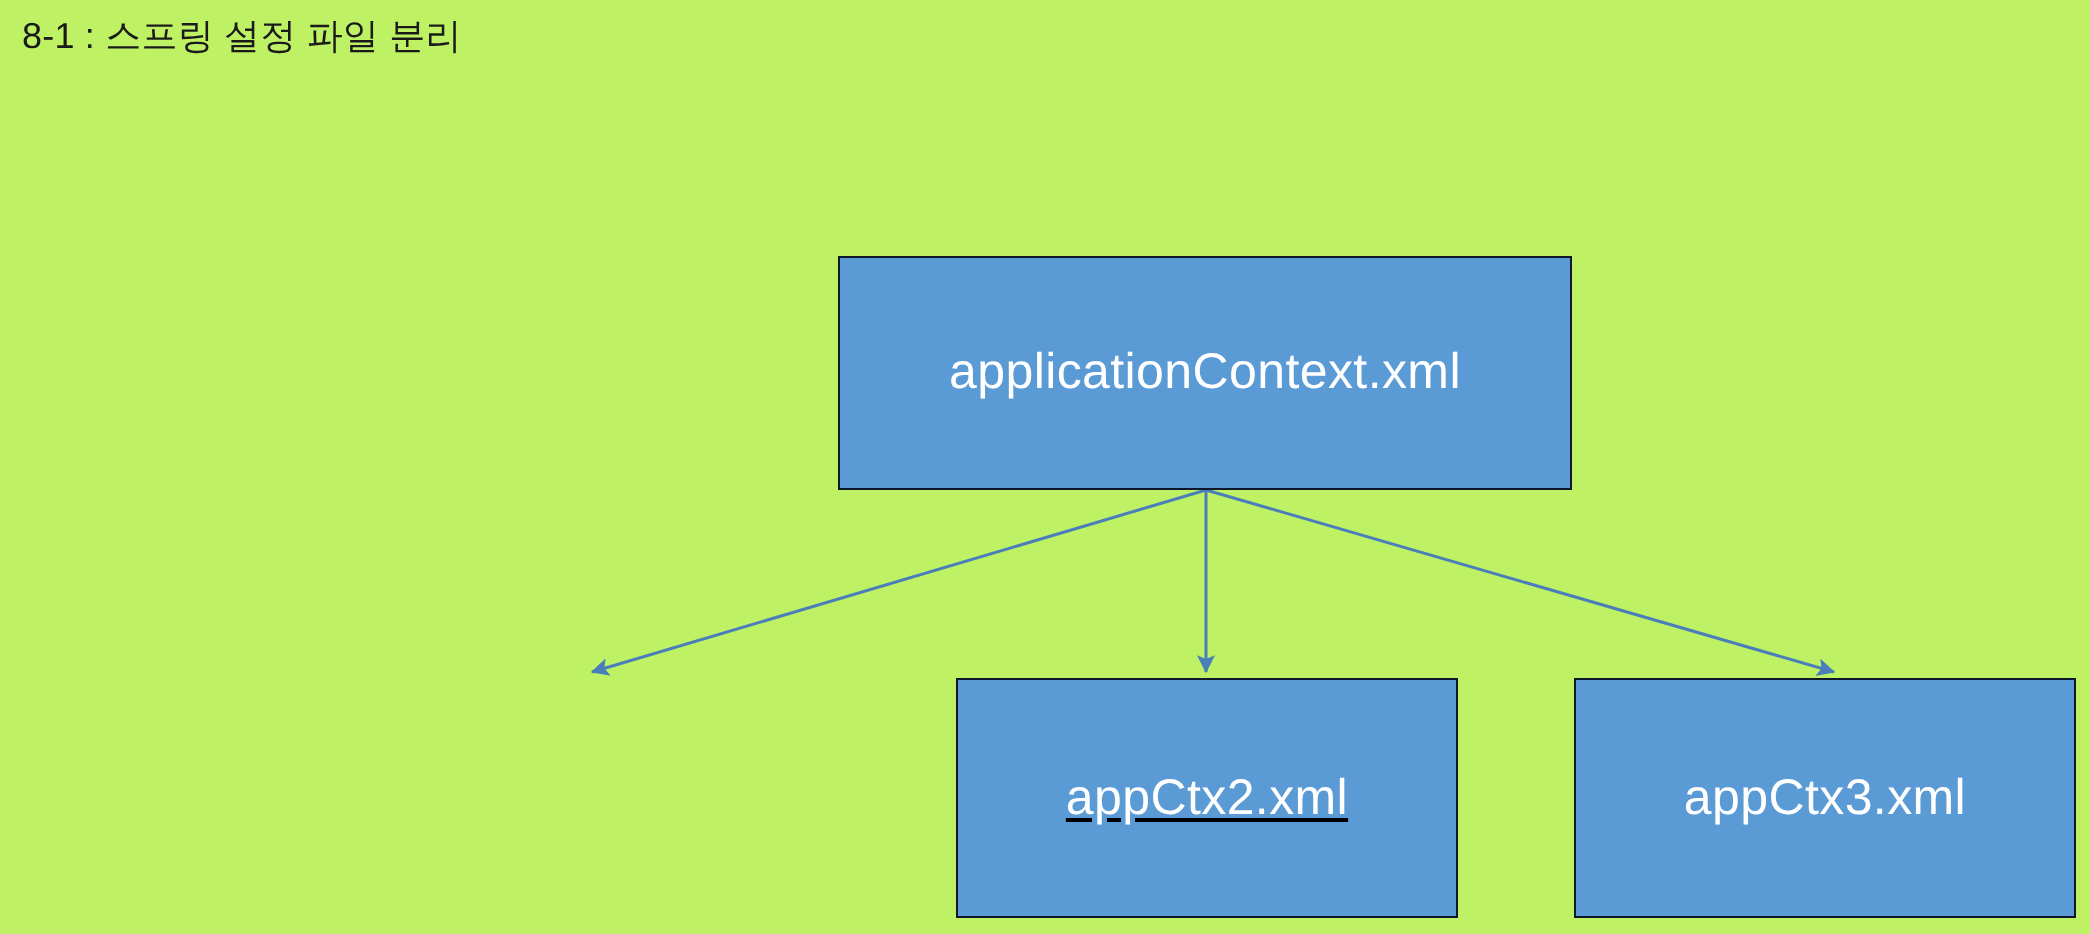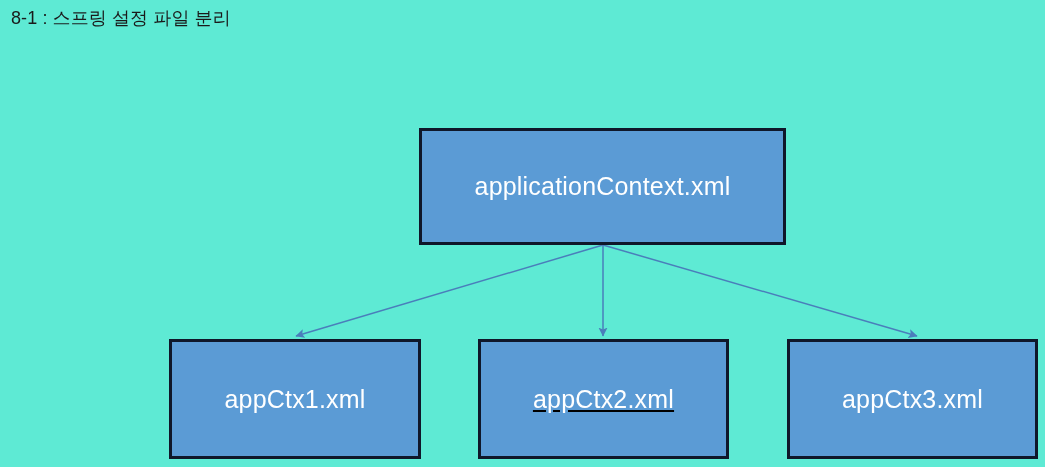--- a/index.html
+++ b/index.html
@@ -8,21 +8,21 @@
     background: #ffffff;
   }
   body {
     font-family: "Liberation Sans", sans-serif;
     -webkit-font-smoothing: antialiased;
   }
   #canvas {
     position: relative;
     width: 1045px;
     height: 467px;
-    background: #5eead4;
+    background: #bef264;
     overflow: hidden;
   }
   #diagram-title {
     position: absolute;
     left: 11px;
     top: 5px;
     font-size: 18px;
     line-height: 26px;
     color: #1a1a1a;
     white-space: nowrap;
@@ -33,21 +33,21 @@
     left: 0;
     top: 0;
     width: 1045px;
     height: 467px;
     pointer-events: none;
   }
   .node-box {
     position: absolute;
     box-sizing: border-box;
     background: #5b9bd5;
-    border: 3px solid #0f172a;
+    border: 1px solid #0f172a;
     display: flex;
     align-items: center;
     justify-content: center;
   }
   .node-label {
     color: #ffffff;
     font-size: 25px;
     line-height: 29px;
     font-weight: 400;
     letter-spacing: 0.2px;
@@ -95,23 +95,20 @@
     </defs>
     <line x1="603" y1="245" x2="296" y2="336" stroke="#4a7ebb" stroke-width="1.5" marker-end="url(#arrowhead)"></line>
     <line x1="603" y1="245" x2="603" y2="336" stroke="#4a7ebb" stroke-width="1.5" marker-end="url(#arrowhead)"></line>
     <line x1="603" y1="245" x2="917" y2="336" stroke="#4a7ebb" stroke-width="1.5" marker-end="url(#arrowhead)"></line>
   </svg>
 
   <div id="node-root" class="node-box">
     <span class="node-label">applicationContext.xml</span>
   </div>
 
-  <div id="node-child-1" class="node-box">
-    <span class="node-label">appCtx1.xml</span>
-  </div>
 
   <div id="node-child-2" class="node-box">
     <span class="node-label">appCtx2.xml</span>
   </div>
 
   <div id="node-child-3" class="node-box">
     <span class="node-label">appCtx3.xml</span>
   </div>
 
 </div>

